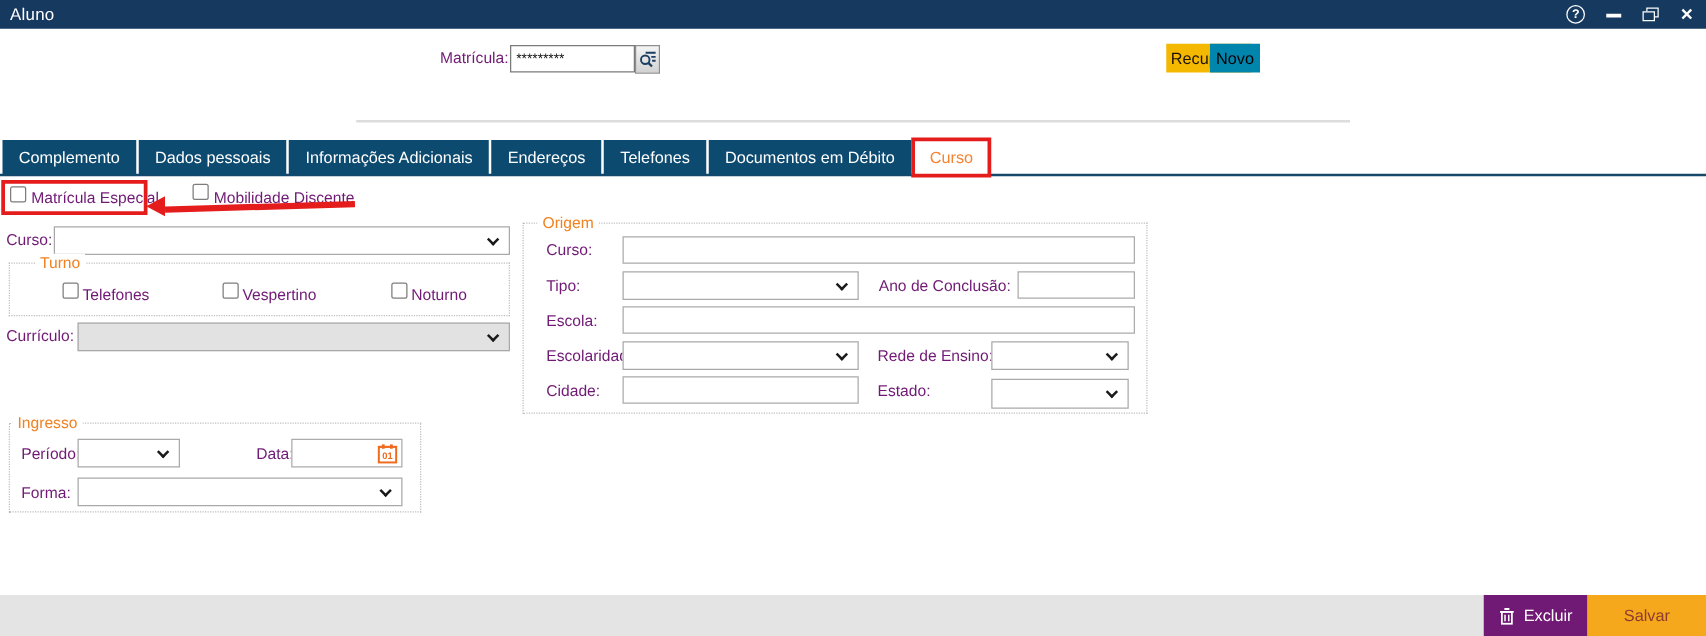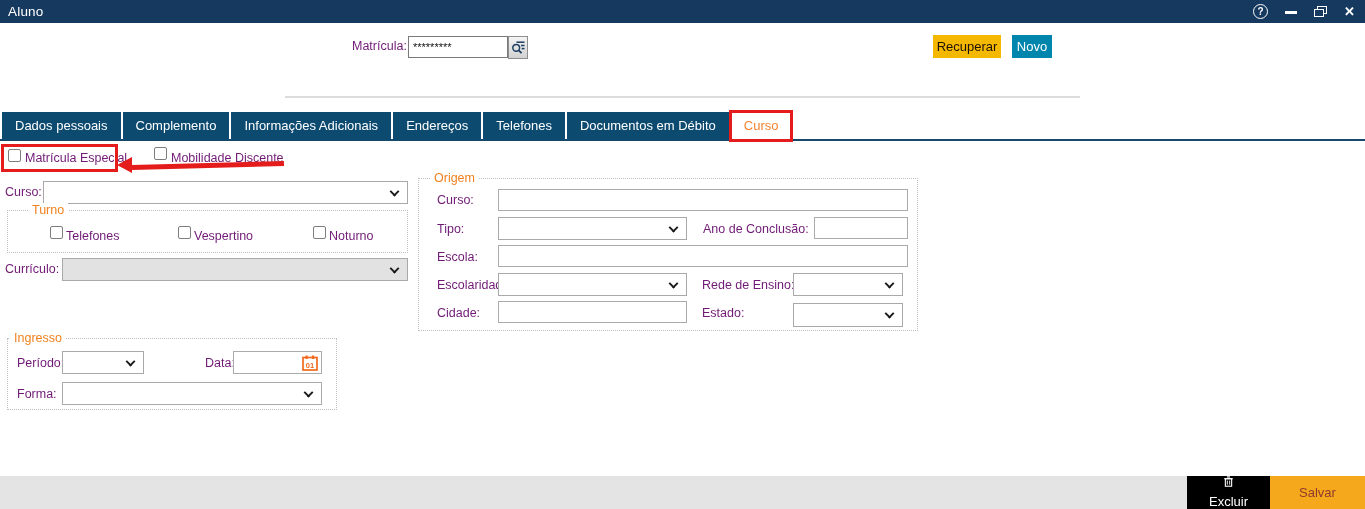--- a/index.html
+++ b/index.html
@@ -28,21 +28,21 @@
   .txt { position:absolute; border:1px solid #7a7a7a; background:#fff; font-size:11px;
          font-family:"Liberation Sans", sans-serif; padding:2px 4px; color:#111; }
   .txt.light { border:1px solid #ababab; }
   .lookup-btn { position:absolute; left:508px; top:36px; width:20px; height:23px;
                 border:1px solid #8e8e8e; background:linear-gradient(#f4f4f4,#d2d2d2);
                 display:flex; align-items:center; justify-content:center; cursor:pointer; }
   .btn { position:absolute; border:none; font-size:13px; cursor:pointer;
          font-family:"Liberation Sans", sans-serif; display:flex; align-items:center;
          justify-content:center; }
   .btn-recuperar { left:933px; top:35px; width:68px; height:23px; background:#f5b800; color:#1c1205; }
-  .btn-novo { left:1012px; top:35px; width:40px; height:23px; background:#0085ad; color:#ffffff; }
+  .btn-novo { left:968px; top:35px; width:40px; height:23px; background:#0085ad; color:#000000; }
 
   .divider { position:absolute; left:285px; top:96px; width:795px; height:2px; background:#dcdcdc; }
 
   
   .tabbar { position:absolute; left:2px; top:112px; height:28px; display:flex; gap:2px; z-index:2; }
   .tab { height:28px; line-height:28px; padding:0 13px; background:#0d4a70; color:#fff;
          font-size:13px; white-space:nowrap; cursor:pointer; }
   .tab.active { background:#fff; color:#f58433; outline:3px solid #e51c1c; outline-offset:-1px;
                 z-index:3; }
   .tab-underline { position:absolute; left:0; top:139px; width:1365px; height:2px;
@@ -63,22 +63,22 @@
   .select { position:absolute; border:1px solid #a9a9a9; background:#fff; cursor:pointer; }
   .select.disabled { background:#e2e2e2; cursor:default; }
   .chev { position:absolute; right:9px; top:50%; width:7px; height:7px;
           border-right:2px solid #1a1a1a; border-bottom:2px solid #1a1a1a;
           transform:translateY(-70%) rotate(45deg); }
   .fieldset { position:absolute; border:1px dotted #bfbfbf; }
   .legend { position:absolute; background:#fff; color:#f08221; font-size:12.5px;
             padding:0 4px; white-space:nowrap; }
 
   .footer { position:absolute; left:0; top:476px; width:1365px; height:33px; background:#e4e4e4; }
-  .btn-excluir { left:1187px; top:476px; width:83px; height:33px; background:#000000;
-                 color:#fff; gap:7px;flex-direction:column; }
+  .btn-excluir { left:1187px; top:476px; width:83px; height:33px; background:#701a75;
+                 color:#fff; gap:7px; }
   .btn-salvar { left:1270px; top:476px; width:95px; height:33px; background:#f5a81c; color:#8e3a2e; }
 
   .cal-icon { position:absolute; left:302px; top:355px; width:16px; height:16px; cursor:pointer; }
 </style>
 </head>
 <body>
 
 <div id="app">
 
   <div class="titlebar">
@@ -105,22 +105,22 @@
       <line x1="10.7" y1="8.6" x2="13.5" y2="8.6" stroke="#1c3f63" stroke-width="1.5"></line>
     </svg>
   </div>
   <button class="btn btn-recuperar">Recuperar</button>
   <button class="btn btn-novo">Novo</button>
 
   <div class="divider"></div>
 
   <div class="tab-underline"></div>
   <div class="tabbar">
+    <span class="tab">Complemento</span>
     <span class="tab">Dados pessoais</span>
-    <span class="tab">Complemento</span>
     <span class="tab">Informações Adicionais</span>
     <span class="tab">Endereços</span>
     <span class="tab">Telefones</span>
     <span class="tab">Documentos em Débito</span>
     <span class="tab active">Curso</span>
   </div>
 
   <div class="anno-box" style="left:1px; top:144px; width:117px; height:28px;"></div>
   <div class="anno-arrow-shaft"></div>
   <div class="anno-arrow-head"></div>

